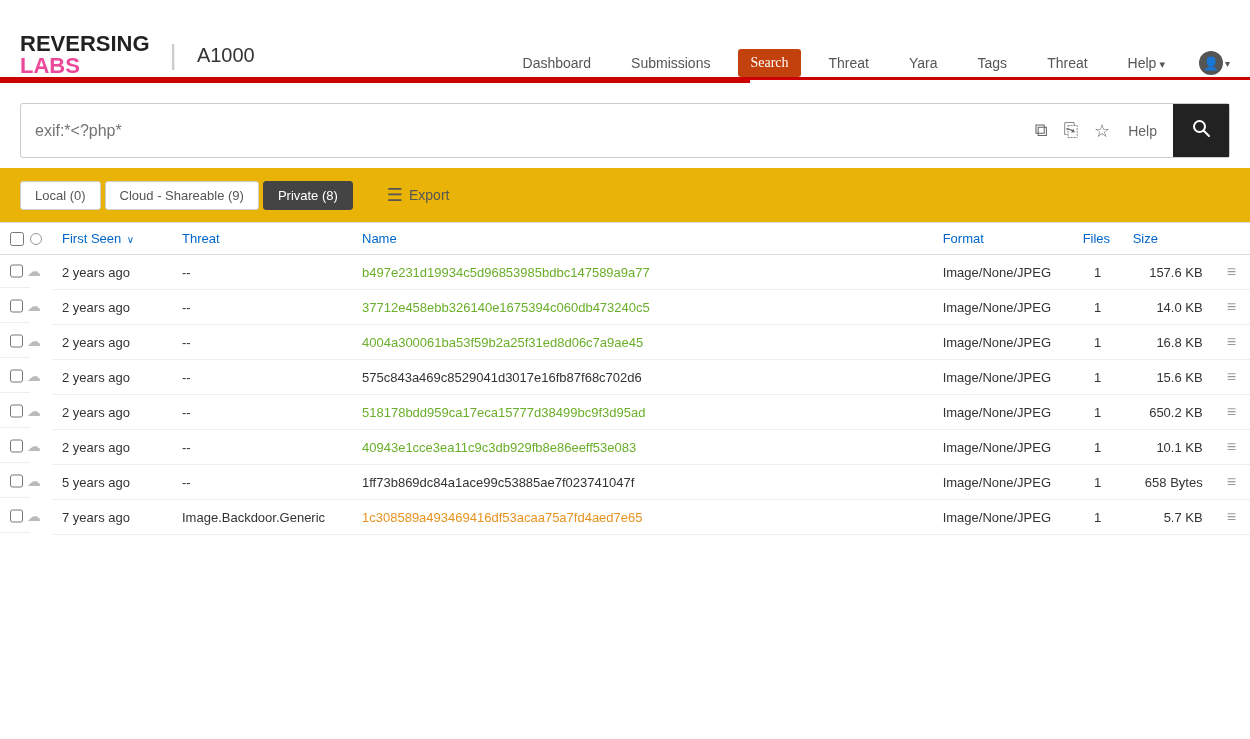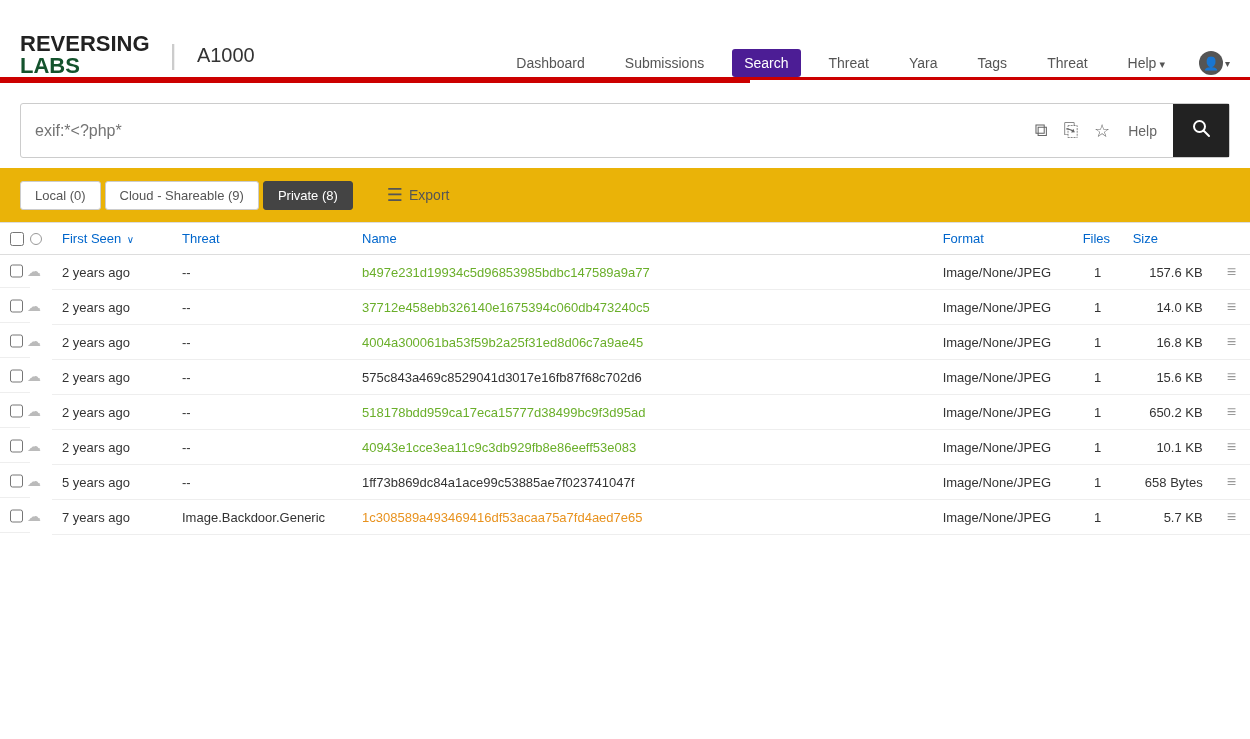--- a/index.html
+++ b/index.html
@@ -19,21 +19,21 @@
       align-items: center;
       gap: 12px;
       margin-right: auto;
     }
     .logo-text {
       font-size: 22px;
       font-weight: 900;
       line-height: 1;
     }
     .logo-reversing { color: #222; }
-    .logo-labs { color: #14532d; }
+    .logo-labs { color: #ec4899; }
     .logo-divider {
       color: #ccc;
       font-size: 28px;
       font-weight: 100;
       margin: 0 8px;
     }
     .logo-a1000 {
       font-size: 20px;
       color: #333;
       font-weight: normal;
@@ -45,23 +45,24 @@
     }
     .nav-link {
       padding: 6px 12px;
       color: #555;
       text-decoration: none;
       font-size: 14px;
       border-radius: 3px;
       cursor: pointer;
     }
     .nav-link.active {
-      background: #4c1d95;
+      background: #c2410c;
       color: #fff;
       border-radius: 3px;
+      font-family: Liberation Serif, serif;
     }
     .nav-link-with-caret::after {
       content: ' ▾';
       font-size: 11px;
     }
     .nav-user {
       display: flex;
       align-items: center;
       margin-left: 6px;
       cursor: pointer;

